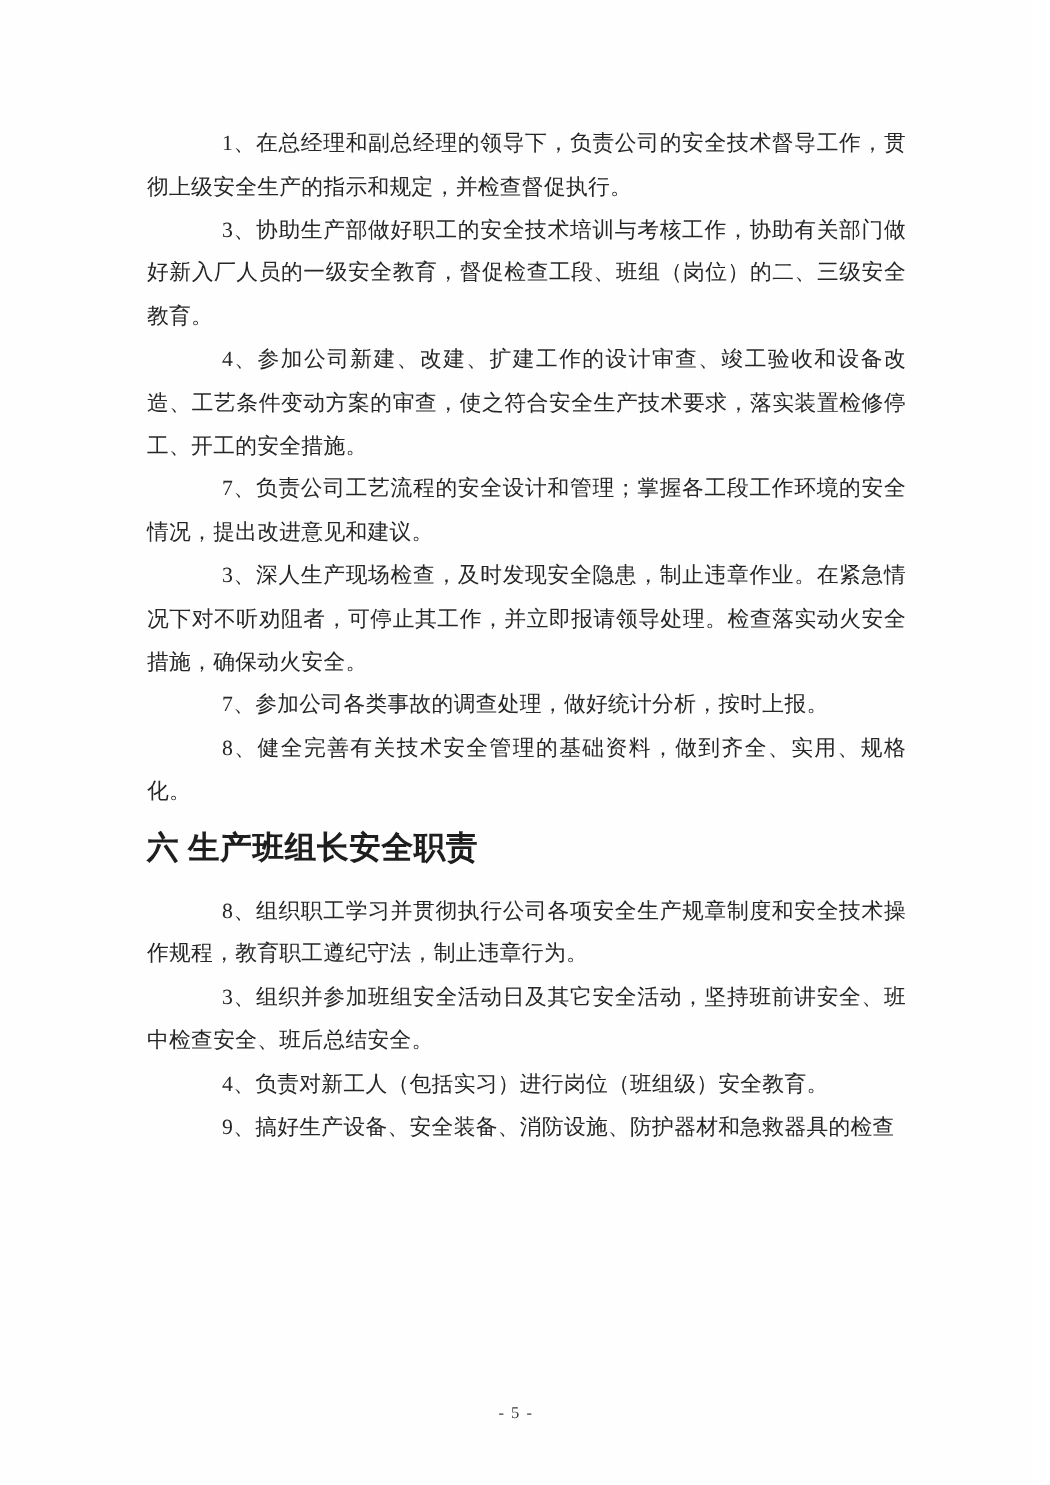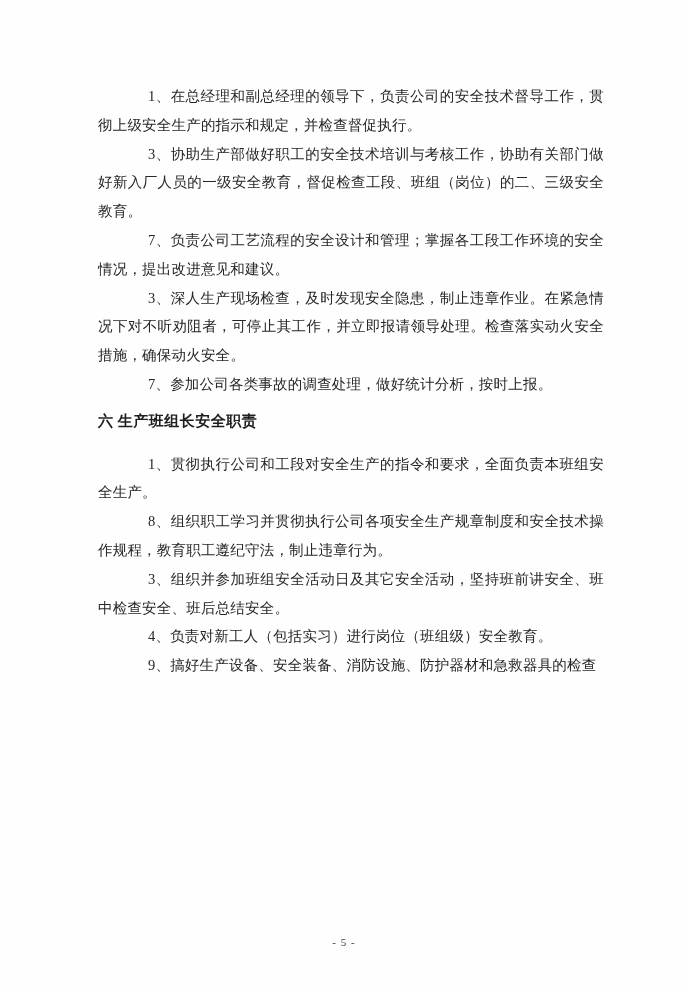--- a/index.html
+++ b/index.html
@@ -23,21 +23,21 @@
     margin: 0;
     font-size: 14.5px;
     line-height: 28.8px;
     text-align: justify;
     text-indent: 50px;
     letter-spacing: 0.2px;
     word-break: break-all;
   }
   h2.section-heading {
     margin: 8px 0 14px 0;
-    font-size: 15px;
+    font-size: 21px;
     line-height: 28.8px;
     font-weight: bold;
     color: #1e1e1e;
     letter-spacing: 0.5px;
   }
   .page-footer {
     position: absolute;
     left: 0;
     right: 0;
     bottom: 42px;
@@ -48,27 +48,28 @@
   }
 </style>
 </head>
 <body>
 
 <div class="page">
   <div class="body-text">
 
     <p class="para">1、在总经理和副总经理的领导下，负责公司的安全技术督导工作，贯彻上级安全生产的指示和规定，并检查督促执行。</p>
     <p class="para">3、协助生产部做好职工的安全技术培训与考核工作，协助有关部门做好新入厂人员的一级安全教育，督促检查工段、班组（岗位）的二、三级安全教育。</p>
+    <p class="para">4、参加公司新建、改建、扩建工作的设计审查、竣工验收和设备改造、工艺条件变动方案的审查，使之符合安全生产技术要求，落实装置检修停工、开工的安全措施。</p>
     <p class="para">7、负责公司工艺流程的安全设计和管理；掌握各工段工作环境的安全情况，提出改进意见和建议。</p>
     <p class="para">3、深人生产现场检查，及时发现安全隐患，制止违章作业。在紧急情况下对不听劝阻者，可停止其工作，并立即报请领导处理。检查落实动火安全措施，确保动火安全。</p>
     <p class="para">7、参加公司各类事故的调查处理，做好统计分析，按时上报。</p>
+    <p class="para">8、健全完善有关技术安全管理的基础资料，做到齐全、实用、规格化。</p>
 
     <h2 class="section-heading">六 生产班组长安全职责</h2>
 
-    <p class="para">1、贯彻执行公司和工段对安全生产的指令和要求，全面负责本班组安全生产。</p>
     <p class="para">8、组织职工学习并贯彻执行公司各项安全生产规章制度和安全技术操作规程，教育职工遵纪守法，制止违章行为。</p>
     <p class="para">3、组织并参加班组安全活动日及其它安全活动，坚持班前讲安全、班中检查安全、班后总结安全。</p>
     <p class="para">4、负责对新工人（包括实习）进行岗位（班组级）安全教育。</p>
     <p class="para">9、搞好生产设备、安全装备、消防设施、防护器材和急救器具的检查</p>
 
   </div>
 
   <div class="page-footer">- 5 -</div>
 </div>
 

